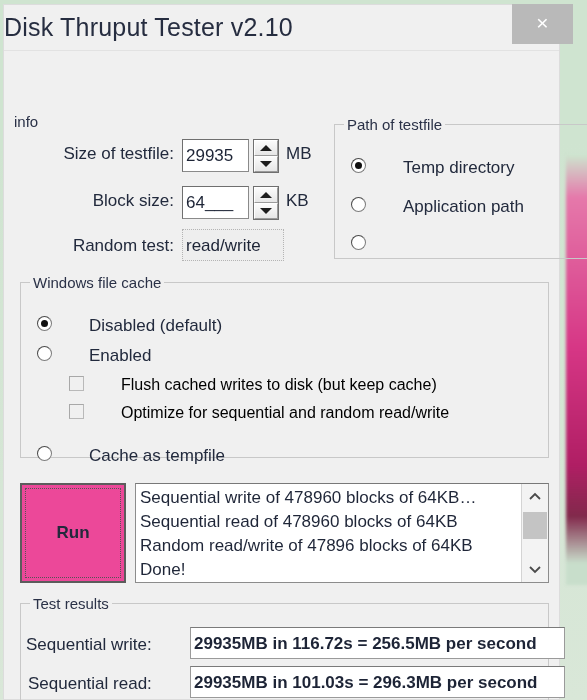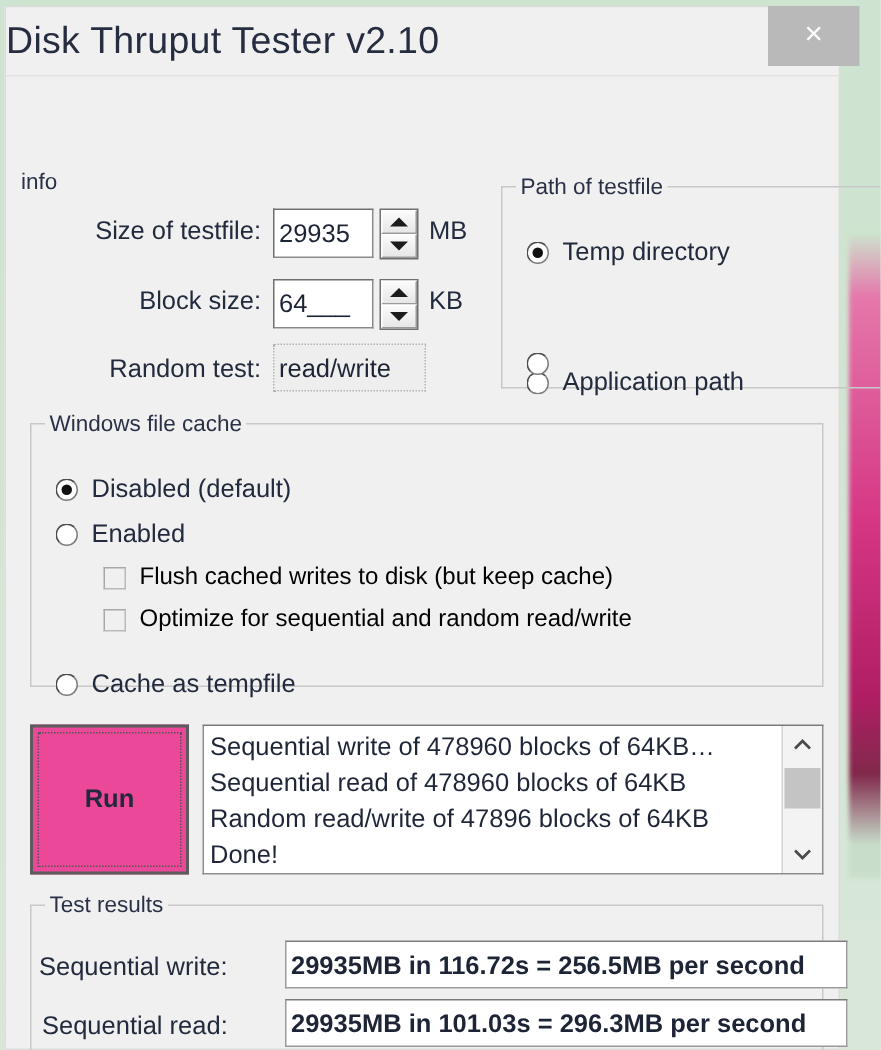--- a/index.html
+++ b/index.html
@@ -180,23 +180,24 @@
     border-right: 6px solid transparent;
     transform: translate(-50%,-50%);
   }
   .spinner .up .tri { border-bottom: 6px solid #1c1c1c; }
   .spinner .down .tri { border-top: 6px solid #1c1c1c; }
 
   
   .radio-row, .check-row {
     position: absolute;
     display: flex;
-    align-items: center;
-    white-space: nowrap;
-    cursor: pointer;
+    align-items: flex-start;
+    white-space: nowrap;
+    cursor: pointer;
+    gap: 28px;
   }
   .radio {
     width: 15px; height: 15px;
     border-radius: 50%;
     box-sizing: border-box;
     background: #ffffff;
     border: 1px solid #7d7d7d;
     border-top-color: #4a4a4a;
     border-left-color: #4a4a4a;
     position: relative;
@@ -352,21 +353,21 @@
     <div class="field-label" style="left:10px; top:185px; width:160px;">Random test:</div>
     <div class="tinput readonly" style="left:178px; top:178px; width:102px; height:32px;">read/write</div>
 
     <div class="groupbox" style="left:330px; top:73px; width:257px; height:135px;">
       <div class="gb-title">Path of testfile</div>
     </div>
     <div class="radio-row" style="left:347px; top:107px;">
       <span class="radio checked"></span>
       <span class="ctl-label">Temp directory</span>
     </div>
-    <div class="radio-row" style="left:347px; top:146px;margin-top:48px;">
+    <div class="radio-row" style="left:347px; top:146px;">
       <span class="radio"></span>
       <span class="ctl-label">Application path</span>
     </div>
     <div class="radio-row" style="left:347px; top:184px;">
       <span class="radio"></span>
     </div>
 
     <div class="groupbox" style="left:16px; top:231px; width:529px; height:176px;">
       <div class="gb-title">Windows file cache</div>
     </div>

